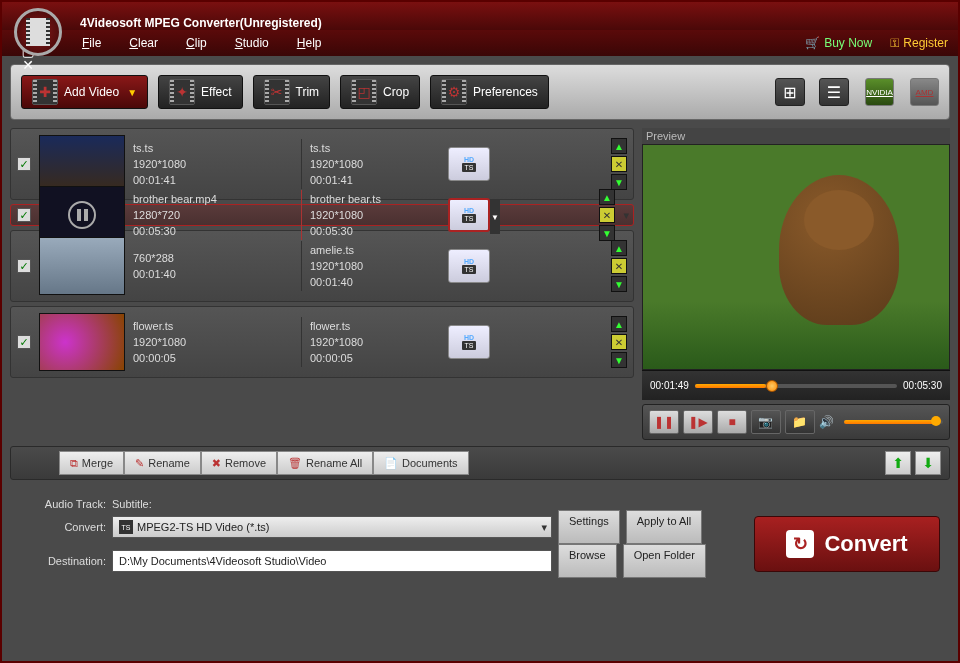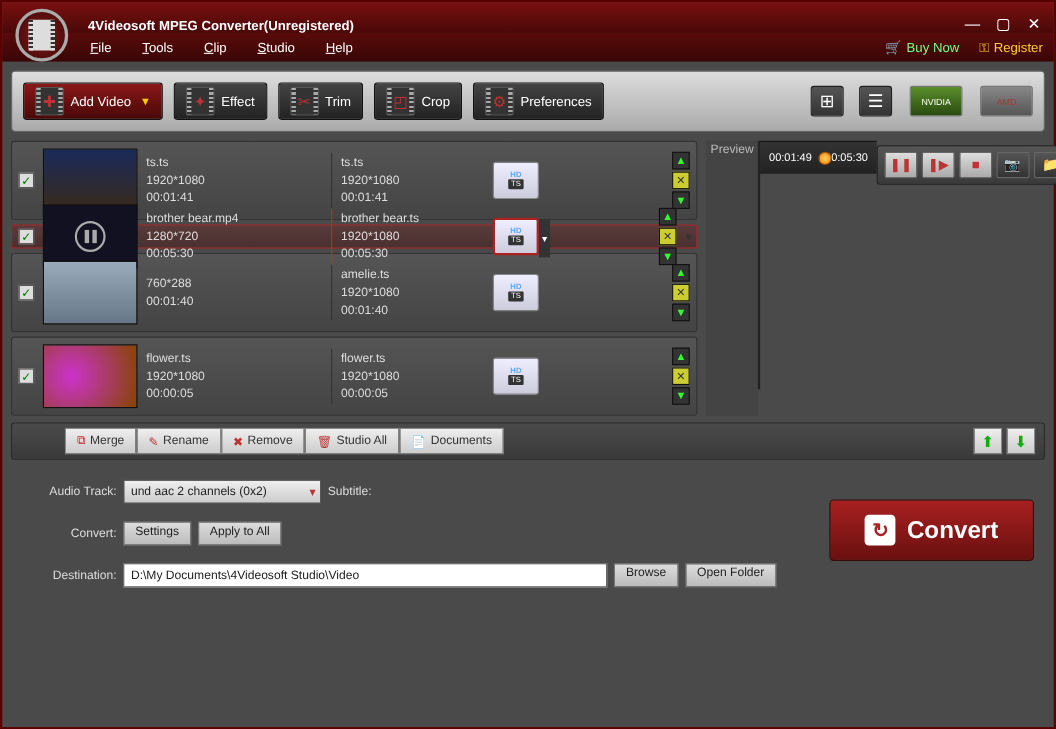--- a/index.html
+++ b/index.html
@@ -1,18 +1,18 @@
 <!DOCTYPE html>
 <html><head>
 <meta charset="utf-8">
 <style>
 * { box-sizing: border-box; margin: 0; padding: 0; font-family: Tahoma, Arial, sans-serif; }
 body { background: #000; width: 960px; height: 663px; overflow: hidden; }
 .window { width: 960px; height: 663px; background: #4a4a4a; border: 2px solid #5a0000; position: relative; }
-.titlebar { height: 28px; background: linear-gradient(#7a1010,#4a0808); display: flex; align-items: flex-end; padding: 0 8px; color: #fff; font-size: 12px; }
+.titlebar { height: 28px; background: linear-gradient(#7a1010,#4a0808); display: flex; align-items: flex-start; padding: 14px 8px; color: #fff; font-size: 12px; flex-direction: column; }
 .logo { width: 48px; height: 48px; position: absolute; left: 12px; top: 6px; z-index: 10; background: radial-gradient(circle,#8a1818,#3a0808); border-radius: 50%; border: 3px solid #aaa; display: flex; align-items: center; justify-content: center; }
 .logo-inner { width: 24px; height: 28px; background: #ddd; border-radius: 3px; position: relative; }
 .logo-inner::before, .logo-inner::after { content:''; position:absolute; width:4px; height:100%; background:repeating-linear-gradient(#333 0 2px,#ddd 2px 4px); }
 .logo-inner::before { left: 0; } .logo-inner::after { right: 0; }
 .titlebar-title { margin-left: 70px; font-weight: bold; }
 .titlebar-spacer { flex: 1; }
 .win-btn { width: 20px; height: 16px; margin-left: 8px; color:#fff; font-size:14px; line-height:14px; text-align:center; cursor:pointer; }
 .menubar { height: 26px; background: linear-gradient(#5a0a0a,#3a0606); display:flex; align-items:center; padding-left: 80px; color:#fff; font-size:12px; }
 .menubar .menu-item { margin-right: 28px; cursor:pointer; }
 .menubar .menu-item::first-letter { text-decoration: underline; }
@@ -22,21 +22,21 @@
 .toolbar { height: 56px; margin: 8px; background: linear-gradient(#ddd,#aaa); border-radius:4px; border:1px solid #666; display:flex; align-items:center; padding:0 10px; gap:10px; }
 .tbtn { height:34px; background:linear-gradient(#444,#222); border:1px solid #111; border-radius:3px; color:#fff; display:flex; align-items:center; gap:6px; padding:0 10px; font-size:12px; cursor:pointer; position:relative; }
 .tbtn.red { background:linear-gradient(#8a1818,#4a0808); }
 .tbtn .film { width:26px; height:26px; background:#333; border:1px solid #555; border-radius:2px; display:flex; align-items:center; justify-content:center; position:relative; }
 .tbtn .film::before,.tbtn .film::after { content:''; position:absolute; height:100%; width:4px; background:repeating-linear-gradient(#aaa 0 2px,#333 2px 4px); }
 .tbtn .film::before{left:0;} .tbtn .film::after{right:0;}
 .tbtn .film-icon { color:#b33; font-size:14px; }
 .tbtn .caret { color:#fc0; font-size:10px; margin-left:2px; }
 .tb-spacer { flex:1; }
 .viewbtn { width:30px; height:28px; background:linear-gradient(#555,#333); border:1px solid #222; border-radius:3px; display:flex; align-items:center; justify-content:center; color:#fff; cursor:pointer; margin-left:4px;}
-.gpu { width:48px; height:28px; border:1px solid #777; border-radius:3px; display:flex; align-items:center; justify-content:center; margin-left:6px; font-size:8px; color:#fff; }
+.gpu { width:29px; height:28px; border:1px solid #777; border-radius:3px; display:flex; align-items:center; justify-content:center; margin-left:6px; font-size:8px; color:#fff;text-decoration:underline; }
 .gpu.nv { background:linear-gradient(#5a8f2a,#2a4a10);} .gpu.amd{ background:linear-gradient(#888,#555); color:#a33;}
 .main { display:flex; margin:0 8px; gap:8px; }
 .list { flex:1; display:flex; flex-direction:column; gap:4px; }
 .row { height:72px; background:linear-gradient(#555,#444); border:1px solid #333; border-radius:3px; display:flex; align-items:center; padding:0 6px; gap:8px; }
 .row.sel { border:1px solid #aa2222; background:linear-gradient(#5a3a3a,#4a3030); }
 .chk { width:14px; height:14px; background:#ddd; border:1px solid #555; display:flex; align-items:center; justify-content:center; color:#070; font-size:11px; cursor:pointer;}
 .thumb { width:86px; height:58px; background:#223; border:1px solid #111; position:relative; overflow:hidden; display:flex; align-items:center; justify-content:center;}
 .thumb.t1 { background:linear-gradient(#1a2a5a,#3a2a1a);} 
 .thumb.t2 { background:#112;} .thumb.t2 .pause{width:28px;height:28px;border:2px solid #aaa;border-radius:50%;display:flex;align-items:center;justify-content:center;gap:3px;} .thumb.t2 .pause span{width:4px;height:12px;background:#aaa;}
 .thumb.t3 { background:linear-gradient(#9ab,#678);} 
@@ -46,21 +46,21 @@
 .divider.red { background:#a33; }
 .outinfo { width:130px; color:#ddd; font-size:11px; line-height:16px; font-family: "Courier New", monospace;}
 .fmt { width:42px; height:34px; background:linear-gradient(#eef,#ccd); border:1px solid #888; border-radius:3px; display:flex; flex-direction:column; align-items:center; justify-content:center; font-size:7px; color:#5af; cursor:pointer; position:relative;}
 .fmt .hd{font-weight:bold;}
 .fmt .ts{background:#333;color:#fff;padding:1px 3px;font-size:7px;border-radius:1px;}
 .fmt.drop { border:2px solid #a22; }
 .fmt.drop .dropc { position:absolute; right:-12px; top:0; width:10px; height:34px; background:#333; display:flex;align-items:center;justify-content:center;color:#fff;font-size:8px;}
 .rowbtns { display:flex; flex-direction:column; gap:2px; margin-left:auto;}
 .rbtn { width:16px; height:16px; background:#333; border:1px solid #111; display:flex;align-items:center;justify-content:center; font-size:10px; cursor:pointer;}
 .rbtn.g{color:#3f3;} .rbtn.y{background:#cc3;color:#333;}
-.preview { width:308px; display:flex; flex-direction:row; }
+.preview { width:308px; display:flex; flex-direction:column; }
 .preview-label { color:#bbb; font-size:11px; padding:2px 4px; background:#444;}
 .preview-img { width:308px; height:226px; background:linear-gradient(#4a7a2a 70%,#2a5a1a); border:1px solid #222; position:relative; overflow:hidden;}
 .bear { position:absolute; right:50px; top:30px; width:120px; height:150px; background:radial-gradient(circle at 40% 30%,#8a5a2a,#5a3a1a); border-radius:50% 50% 40% 40%;}
 .bear::before{content:'';position:absolute;left:25px;top:15px;width:70px;height:60px;background:#8a5a2a;border-radius:50%;}
 .progress { height:30px; background:linear-gradient(#333,#222); border-top:1px solid #111; display:flex; align-items:center; padding:0 8px; color:#fff; font-size:10px; gap:6px;}
 .progress .track { flex:1; height:4px; background:#555; position:relative; border-radius:2px;}
 .progress .track .fill{ position:absolute; left:0; top:0; height:100%; width:35%; background:linear-gradient(#fa0,#f70); border-radius:2px;}
 .progress .track .knob{position:absolute; left:35%; top:-4px; width:12px;height:12px;background:radial-gradient(#fc6,#f80);border-radius:50%;border:1px solid #a50;}
 .playctrl { height:36px; background:linear-gradient(#555,#3a3a3a); border:1px solid #222; border-radius:3px; display:flex; align-items:center; padding:0 6px; gap:4px; margin-top:4px;}
 .pbtn{ width:30px;height:24px;background:linear-gradient(#ddd,#aaa);border:1px solid #666;border-radius:2px;display:flex;align-items:center;justify-content:center;color:#b33;font-size:12px;cursor:pointer;}
@@ -68,29 +68,29 @@
 .vol { flex:1; height:4px; background:#555; position:relative; border-radius:2px; margin-left:6px;}
 .vol .vfill{position:absolute;left:0;width:95%;height:100%;background:linear-gradient(#fa0,#f70);border-radius:2px;}
 .vol .vknob{position:absolute;right:2%;top:-4px;width:10px;height:10px;background:#fa0;border-radius:50%;}
 .listtools { height:34px; background:linear-gradient(#4a4a4a,#3a3a3a); border:1px solid #2a2a2a; border-radius:3px; margin:6px 8px 0; display:flex; align-items:center; padding:0 8px; gap:0;}
 .ltbtn { height:24px; background:linear-gradient(#eee,#ccc); border:1px solid #888; padding:0 10px; display:flex; align-items:center; gap:4px; font-size:11px; color:#333; cursor:pointer;}
 .ltbtn .ic{color:#b33;font-size:11px;}
 .lt-spacer{flex:1;}
 .arrowbtn{width:26px;height:24px;background:linear-gradient(#eee,#ccc);border:1px solid #888;display:flex;align-items:center;justify-content:center;font-size:14px;cursor:pointer;margin-left:4px;}
 .arrowbtn.up{color:#1a1;} .arrowbtn.dn{color:#1a1;}
 .bottom { margin:8px; padding:10px; display:flex; gap:16px; }
-.settings { flex:1; display:flex; flex-direction:column; gap:16px; color:#ddd; font-size:11px;}
+.settings { flex:1; display:flex; flex-direction:column; gap:0; color:#ddd; font-size:11px;}
 .srow{display:flex;align-items:center;gap:6px;}
 .slabel{width:86px;text-align:right;}
 .sel{height:22px;background:linear-gradient(#eee,#ccc);border:1px solid #555;padding:0 18px 0 6px;font-size:11px;color:#222;display:flex;align-items:center;position:relative;cursor:pointer;}
 .sel::after{content:'▾';position:absolute;right:4px;color:#333;}
 .sel.red::after{color:#b33;}
 .sel.w1{width:180px;} .sel.w2{width:120px;} .sel.w3{width:440px;}
 .sel .fic{width:14px;height:14px;background:#333;color:#fff;font-size:7px;display:flex;align-items:center;justify-content:center;margin-right:4px;}
-.sbtn{height:22px;background:linear-gradient(#ddd,#bbb);border:1px solid #777;padding:2px 10px;font-size:11px;color:#222;cursor:pointer;display:flex;align-items:flex-start;}
+.sbtn{height:22px;background:linear-gradient(#ddd,#bbb);border:1px solid #777;padding:16px 10px;font-size:11px;color:#222;cursor:pointer;display:flex;align-items:flex-end;}
 .convert { width:186px; height:56px; background:linear-gradient(#a82020,#6a1010); border:1px solid #3a0808; border-radius:4px; display:flex; align-items:center; justify-content:center; gap:10px; color:#fff; font-size:22px; font-weight:bold; cursor:pointer; margin-top:18px;}
 .convert .cic{width:28px;height:28px;background:#fff;border-radius:4px;display:flex;align-items:center;justify-content:center;color:#a22;font-size:18px;}
 .txtfield{height:22px;background:#fff;border:1px solid #555;padding:0 6px;font-size:11px;color:#222;display:flex;align-items:center;}
 </style>
 </head>
 <body>
 
 <div class="window">
   <div class="logo">
       <div class="logo-inner"></div>
@@ -99,21 +99,21 @@
   <div class="titlebar">
     <span class="titlebar-title">4Videosoft MPEG Converter(Unregistered)</span>
     <span class="titlebar-spacer"></span>
     <span class="win-btn">—</span>
     <span class="win-btn">▢</span>
     <span class="win-btn">✕</span>
   </div>
 
   <div class="menubar">
     <span class="menu-item">File</span>
-    <span class="menu-item">Tools</span>
+    <span class="menu-item">Clear</span>
     <span class="menu-item">Clip</span>
     <span class="menu-item">Studio</span>
     <span class="menu-item">Help</span>
     <span class="menubar-spacer"></span>
     <span class="buynow">
         <span>🛒</span>
         <span>Buy Now</span>
       </span>
     <span class="register">
         <span>⚿</span>
@@ -321,43 +321,44 @@
       <div class="ltbtn">
           <span class="ic">✎</span>
           <span>Rename</span>
         </div>
       <div class="ltbtn">
           <span class="ic">✖</span>
           <span>Remove</span>
         </div>
       <div class="ltbtn">
           <span class="ic">🗑</span>
-          <span>Studio All</span>
+          <span>Rename All</span>
         </div>
       <div class="ltbtn">
           <span class="ic">📄</span>
           <span>Documents</span>
         </div>
     </div>
     <span class="lt-spacer"></span>
     <div class="arrowbtn up">⬆</div>
     <div class="arrowbtn dn">⬇</div>
   </div>
 
   <div class="bottom">
     <div class="settings">
       <div class="srow">
         <span class="slabel">Audio Track:</span>
-        <div class="sel red w1">
-            <span>und aac 2 channels (0x2)</span>
-          </div>
         <span class="slabel" style="width:auto;">Subtitle:</span>
       </div>
       <div class="srow">
         <span class="slabel">Convert:</span>
+        <div class="sel w3">
+            <span class="fic">TS</span>
+            <span>MPEG2-TS HD Video (*.ts)</span>
+          </div>
         <div class="sbtn">
             <span>Settings</span>
           </div>
         <div class="sbtn">
             <span>Apply to All</span>
           </div>
       </div>
       <div class="srow">
         <span class="slabel">Destination:</span>
         <div class="txtfield" style="width:440px;">

